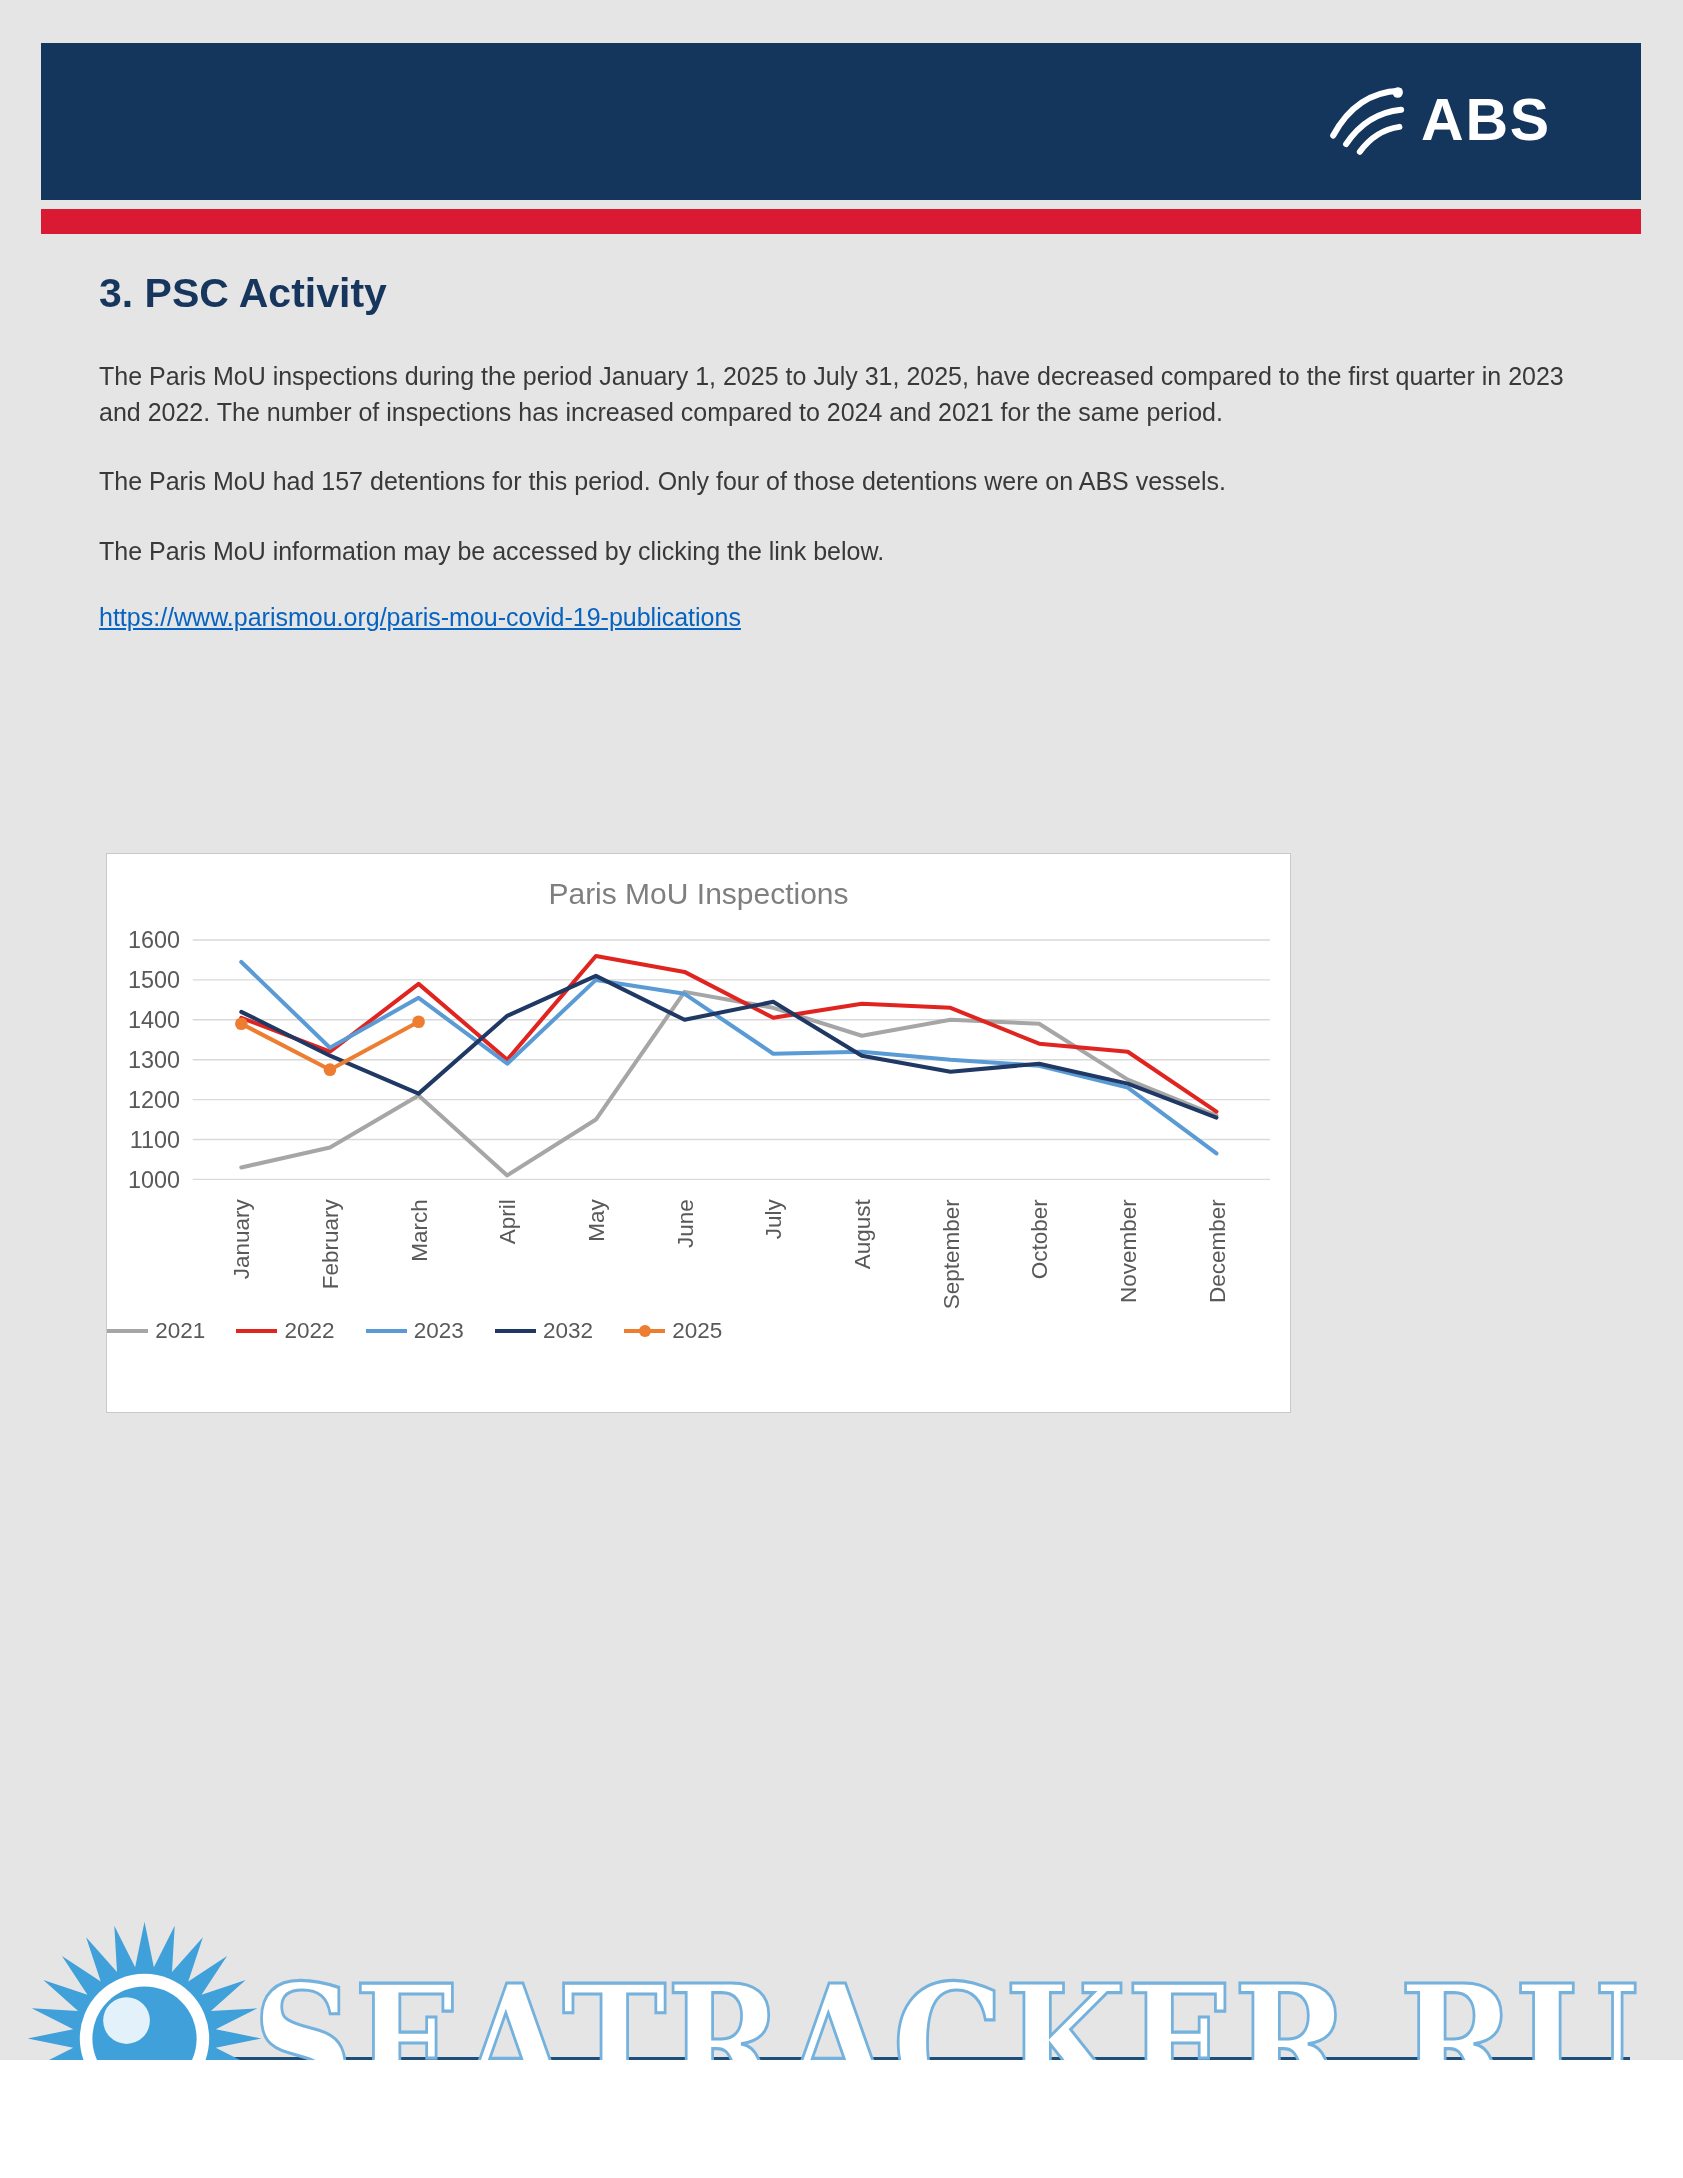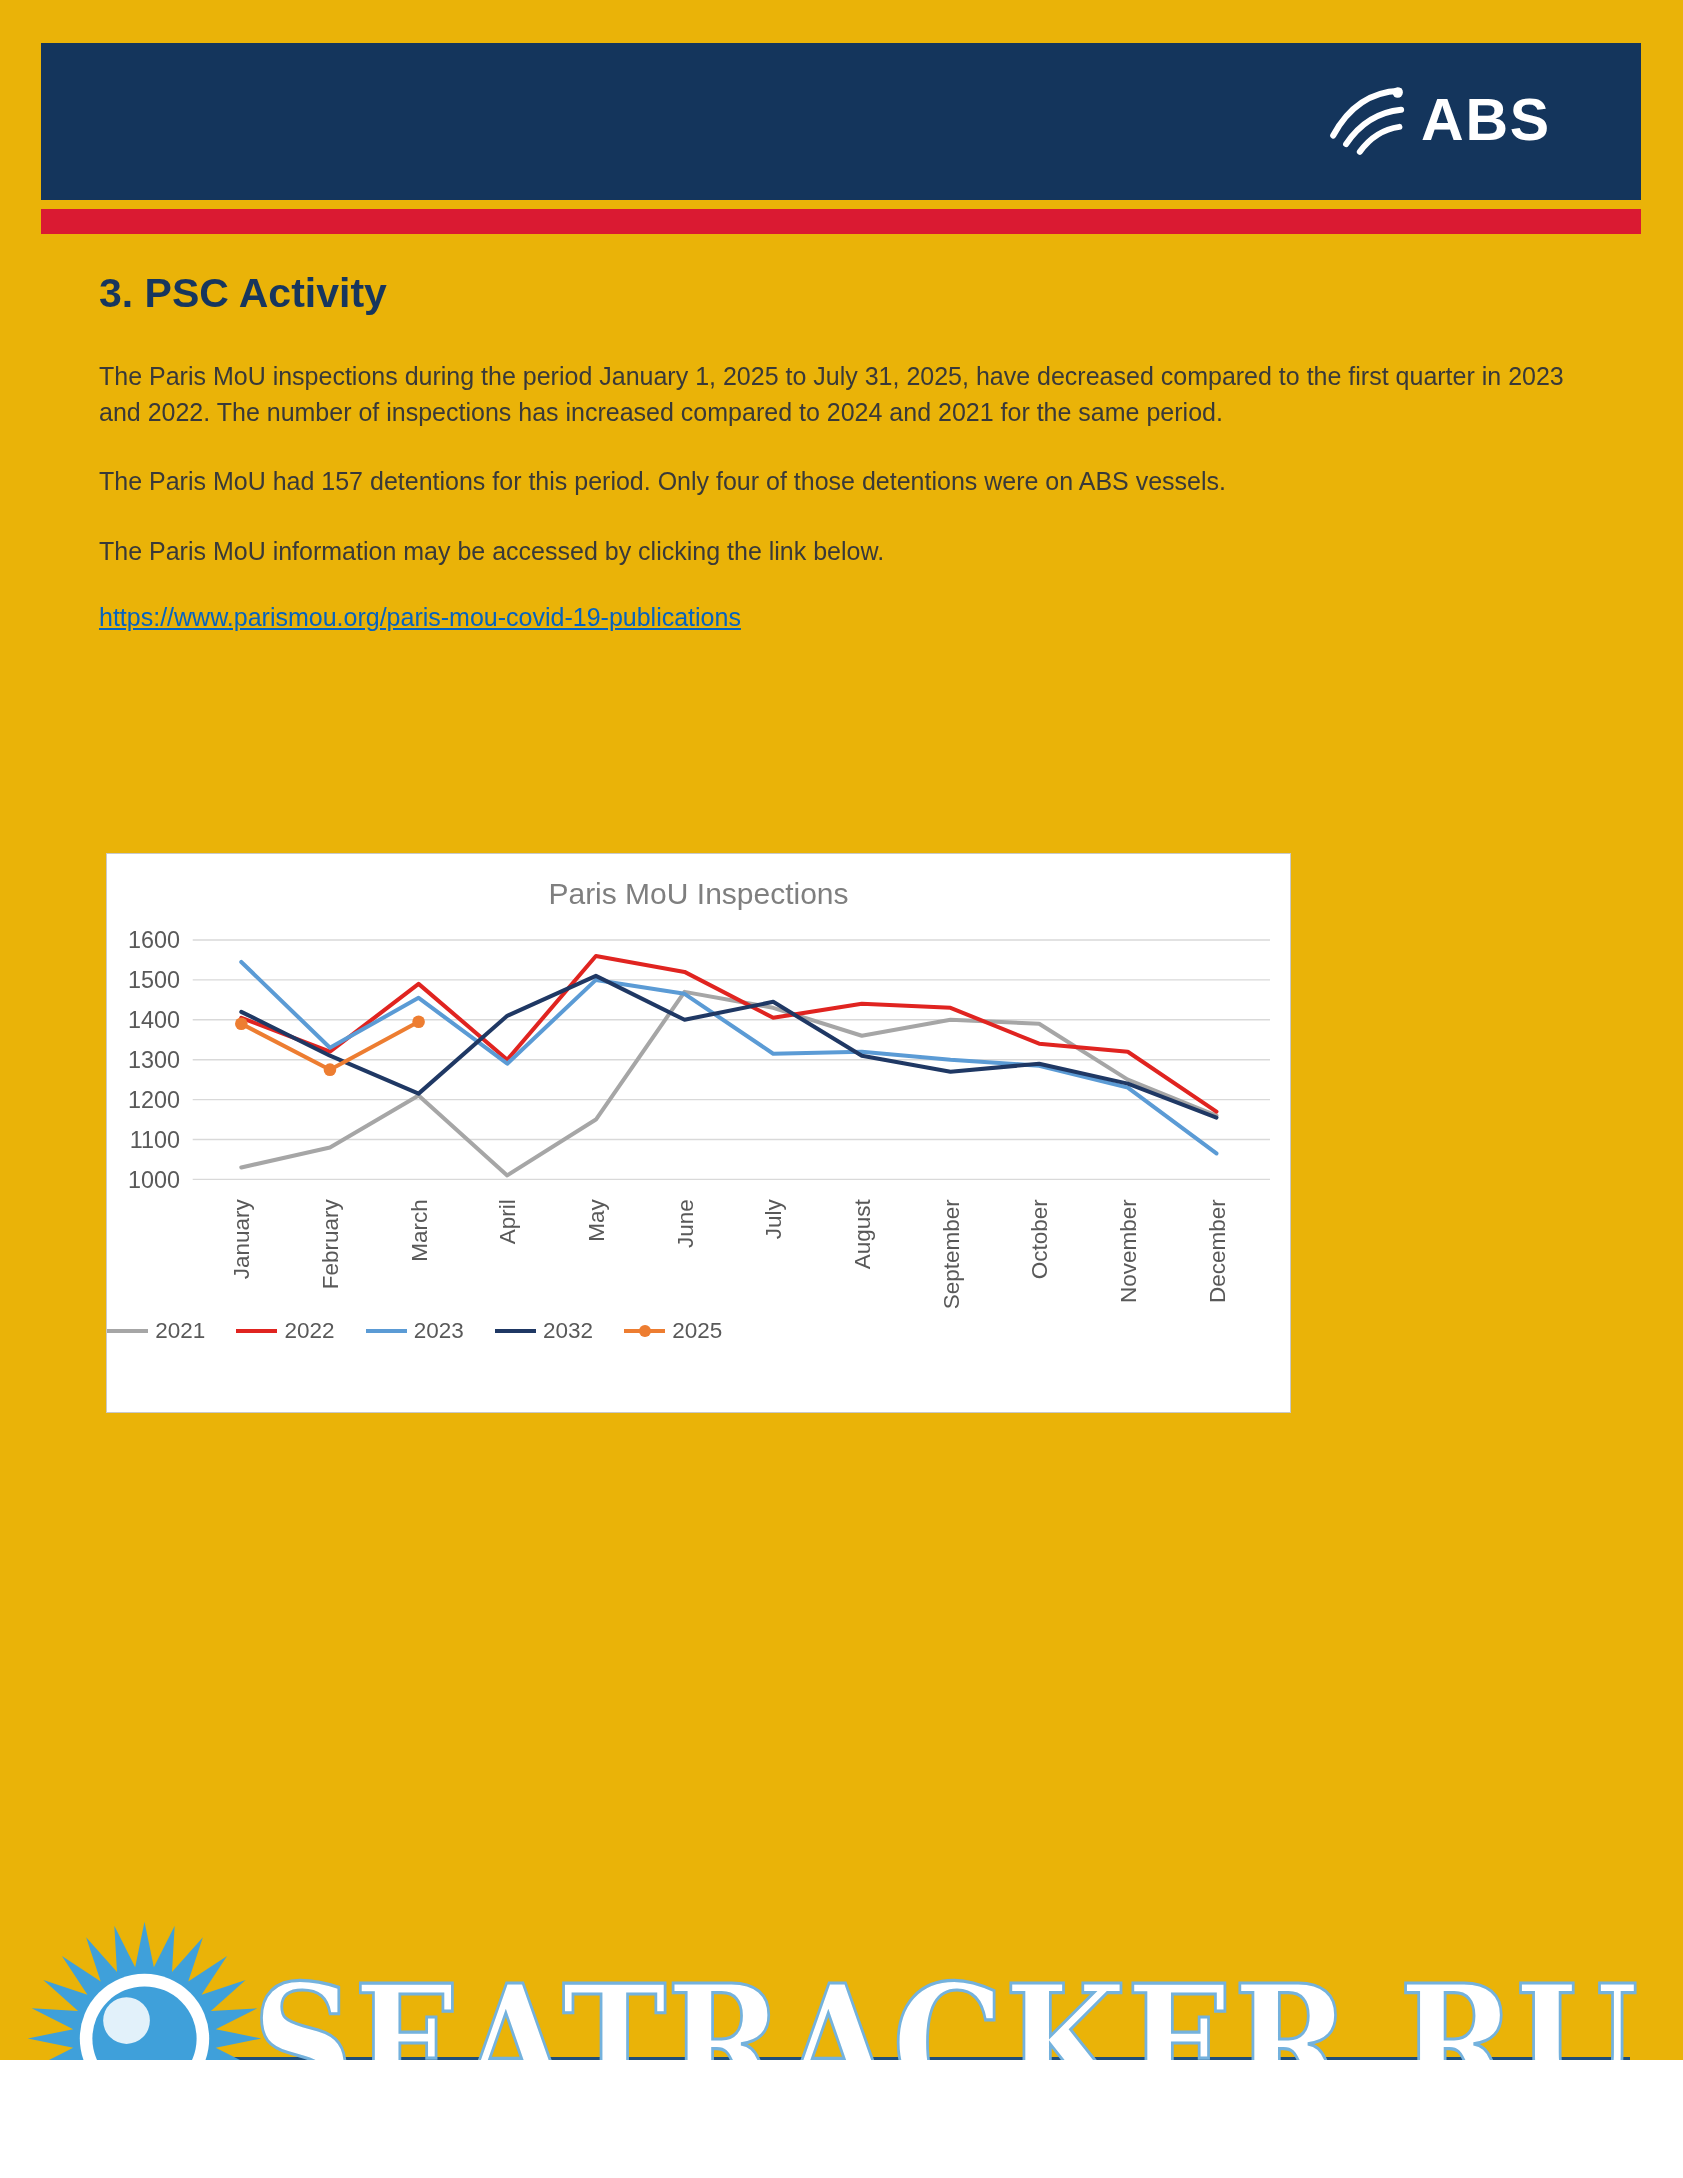--- a/index.html
+++ b/index.html
@@ -1,16 +1,16 @@
 <!DOCTYPE html>
 <html style="font-size:14.4px"><head>
 <meta charset="utf-8">
 <style>
   html,body{margin:0;padding:0;background:#fff;}
-  .page{position:relative;width:1683px;height:2060px;background:#eab308;overflow:hidden;
+  .page{position:relative;width:1683px;height:2060px;background:#e5e5e5;overflow:hidden;
         font-family:"Liberation Sans",sans-serif;}
 
   
   .header-bar{position:absolute;left:41px;top:43px;width:1600px;height:157px;background:#14355c;}
   .red-stripe{position:absolute;left:41px;top:209px;width:1600px;height:25px;background:#da1a32;}
   .logo{position:absolute;right:90px;top:34px;display:flex;align-items:center;gap:12.6px;color:#fff;}
   .logo .eagle{width:86px;height:86px;}
   .logo .logo-text{font-size:59px;font-weight:bold;letter-spacing:1.8px;}
 
   

